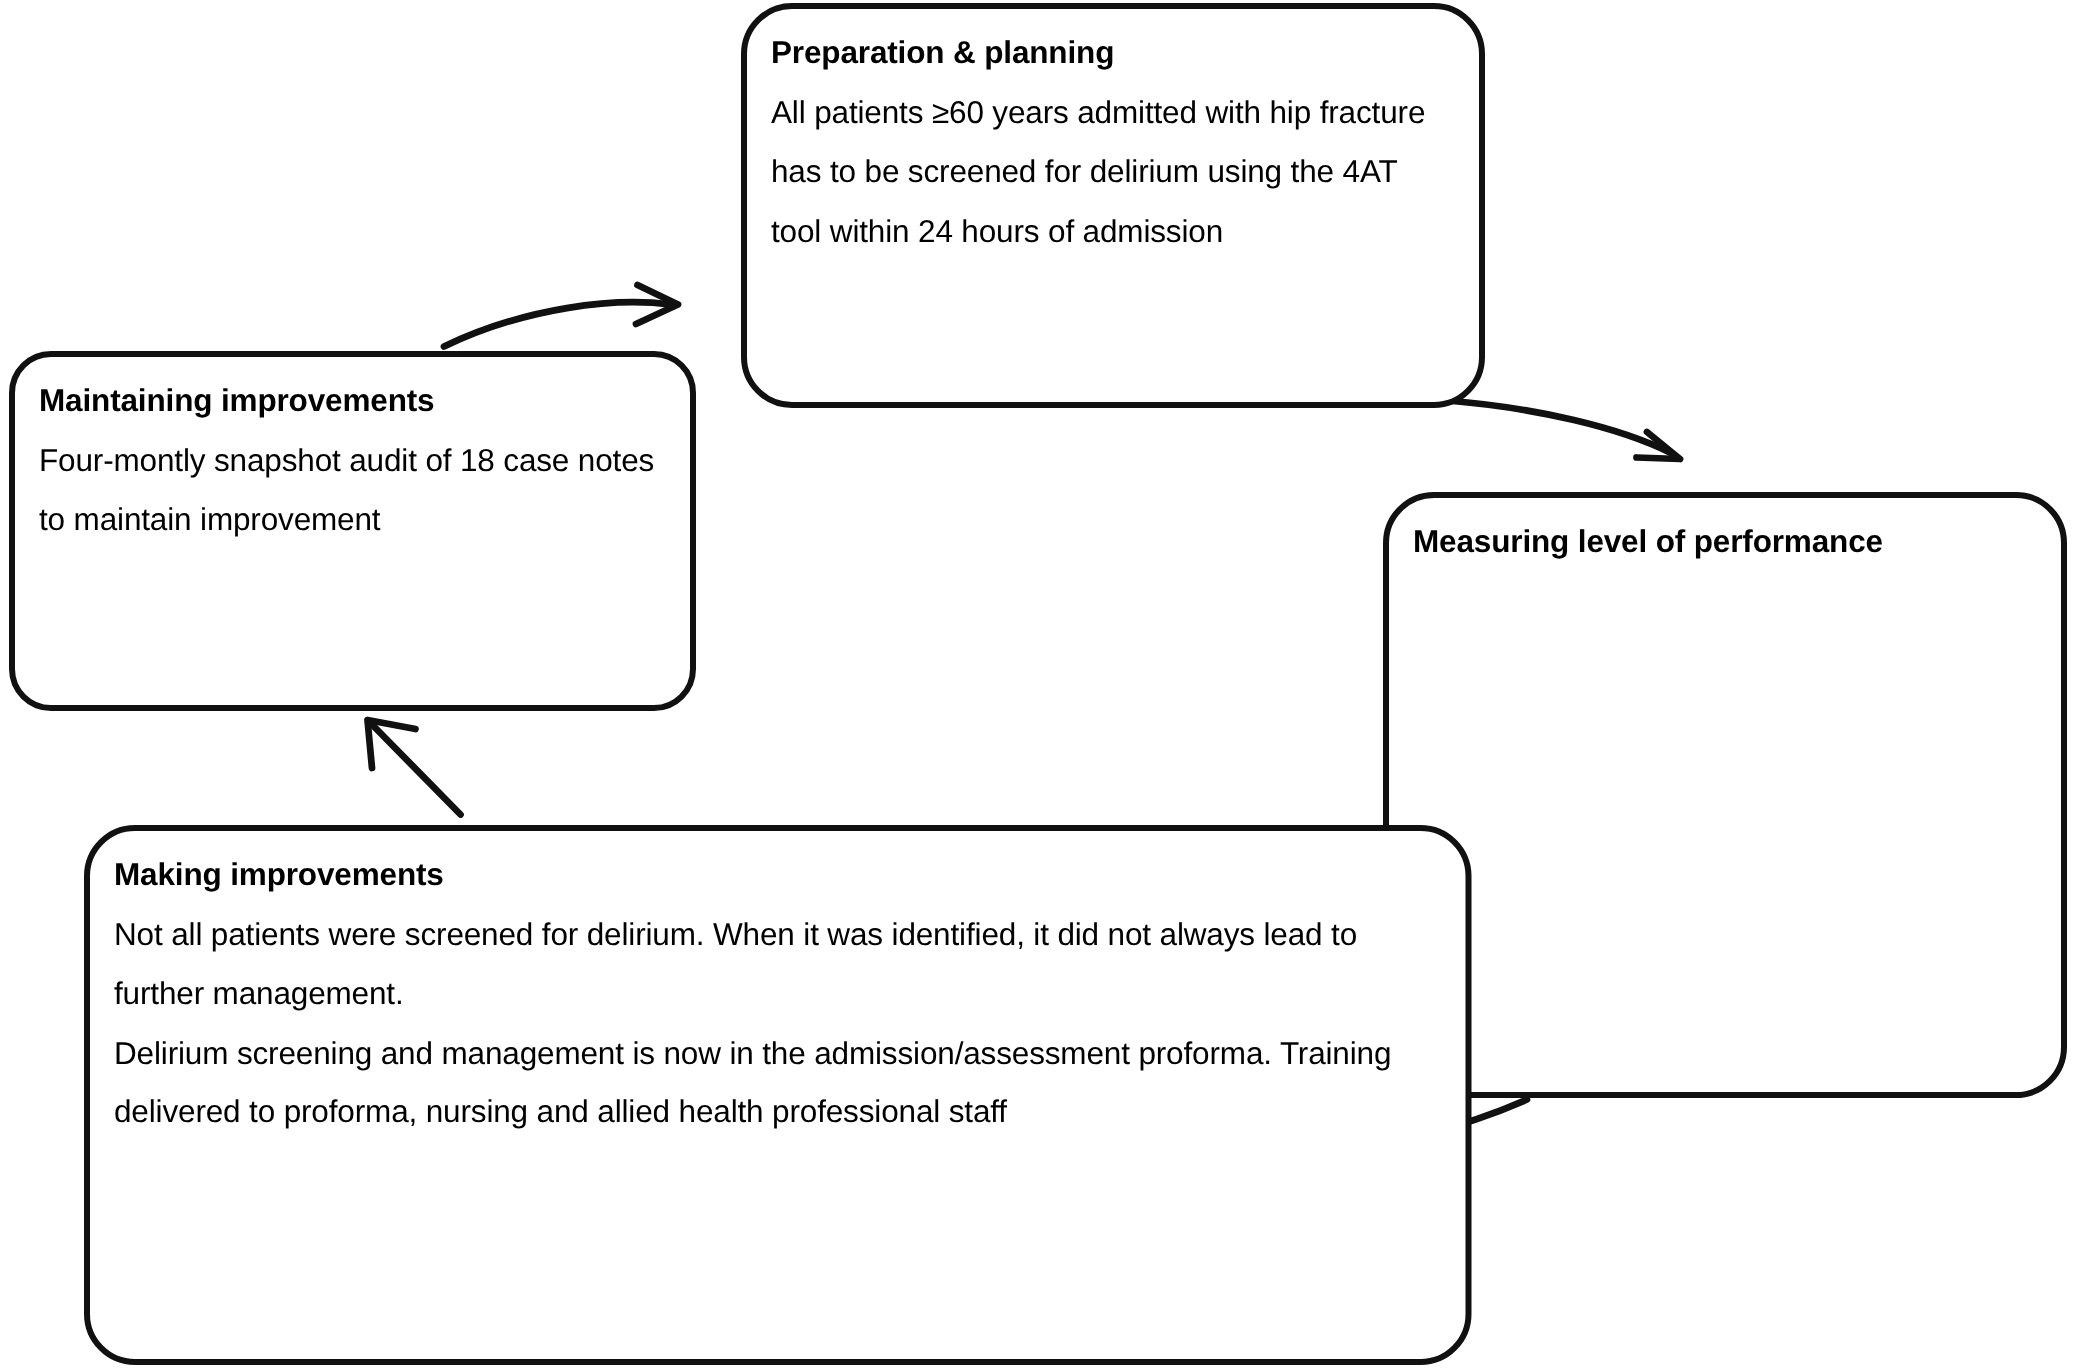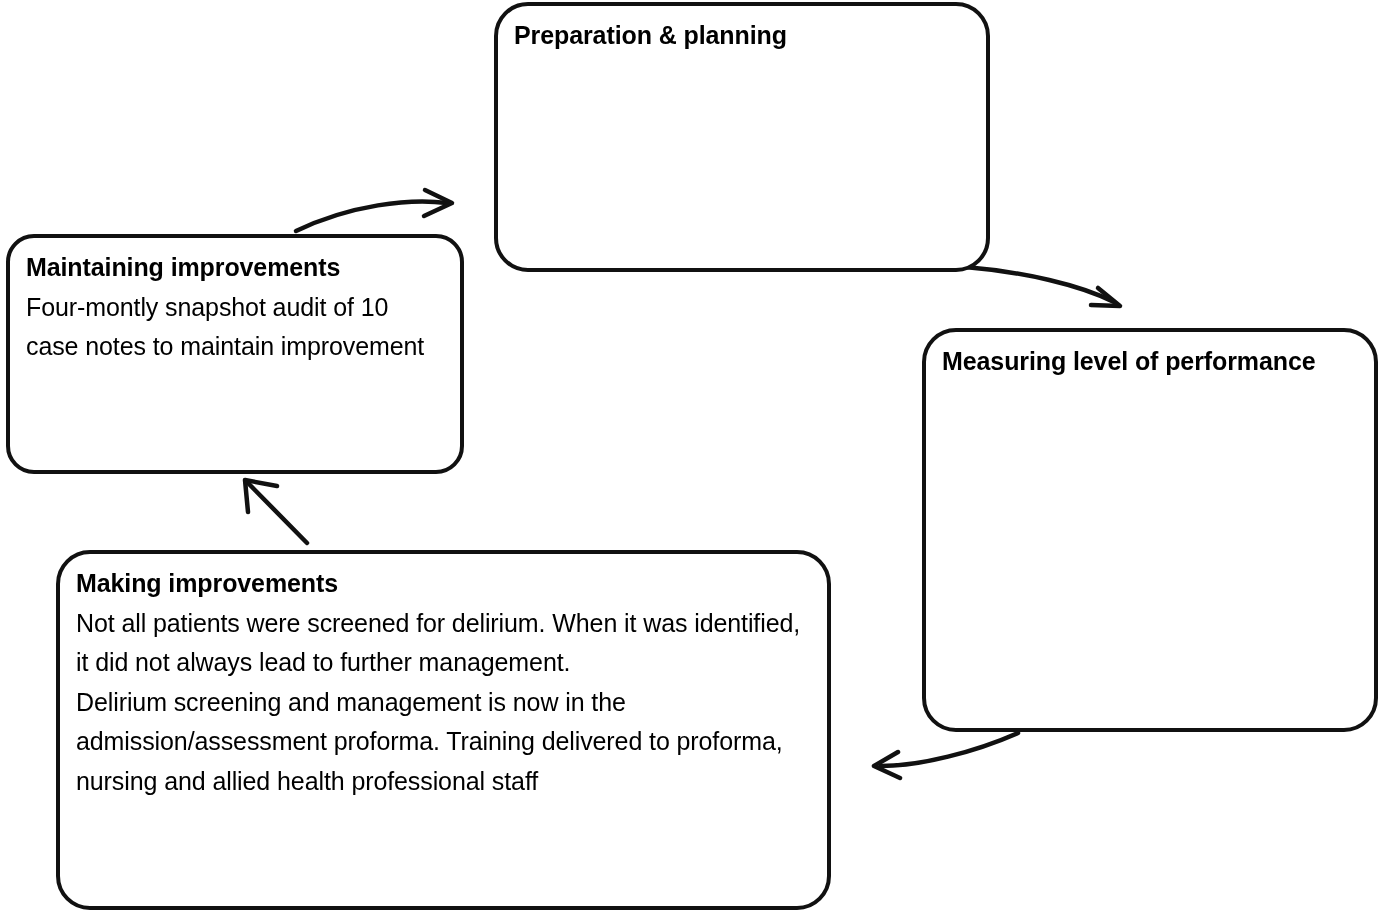--- a/index.html
+++ b/index.html
@@ -28,21 +28,21 @@
     pointer-events: none;
   }
   .node {
     position: absolute;
     box-sizing: border-box;
     background: #ffffff;
     border: 4px solid #111111;
     border-radius: 34px;
     padding: 10px 16px 12px 16px;
     line-height: 39.5px;
-    font-size: 25px;
+    font-size: 21px;
     letter-spacing: -0.1px;
   }
   .node .title {
     font-weight: bold;
     display: block;
   }
   .node .body {
     font-weight: normal;
     display: block;
   }
@@ -55,21 +55,21 @@
   }
   #node-measuring {
     left: 922px;
     top: 328px;
     width: 456px;
     height: 404px;
   }
   #node-making {
     left: 56px;
     top: 550px;
-    width: 775px;
+    width: 925px;
     height: 360px;
   }
   #node-maintaining {
     left: 6px;
     top: 234px;
     width: 458px;
     height: 240px;
     border-radius: 28px;
   }
 </style>
@@ -96,30 +96,31 @@
     </g>
 
     <g>
       <line x1="307" y1="543" x2="248" y2="483" stroke="#111111" stroke-width="4.5" stroke-linecap="round"></line>
       <path d="M 248,512 L 245,480 L 277,486" fill="none" stroke="#111111" stroke-width="4.5" stroke-linecap="round" stroke-linejoin="round"></path>
     </g>
   </svg>
 
   <div class="node" id="node-preparation">
     <span class="title">Preparation &amp; planning</span>
+    <span class="body">All patients ≥60 years admitted with hip fracture has to be screened for delirium using the 4AT tool within 24 hours of admission</span>
   </div>
 
   <div class="node" id="node-measuring">
     <span class="title">Measuring level of performance</span>
   </div>
 
   <div class="node" id="node-making">
     <span class="title">Making improvements</span>
     <span class="body" style="white-space: pre-line;">Not all patients were screened for delirium. When it was identified, it did not always lead to further management.
 Delirium screening and management is now in the admission/assessment proforma. Training delivered to proforma, nursing and allied health professional staff</span>
   </div>
 
   <div class="node" id="node-maintaining">
     <span class="title">Maintaining improvements</span>
-    <span class="body">Four-montly snapshot audit of 10 case notes to maintain improvement</span>
+    <span class="body">Four-montly snapshot audit of 18 case notes to maintain improvement</span>
   </div>
 
 </div>
 
 </body></html>

